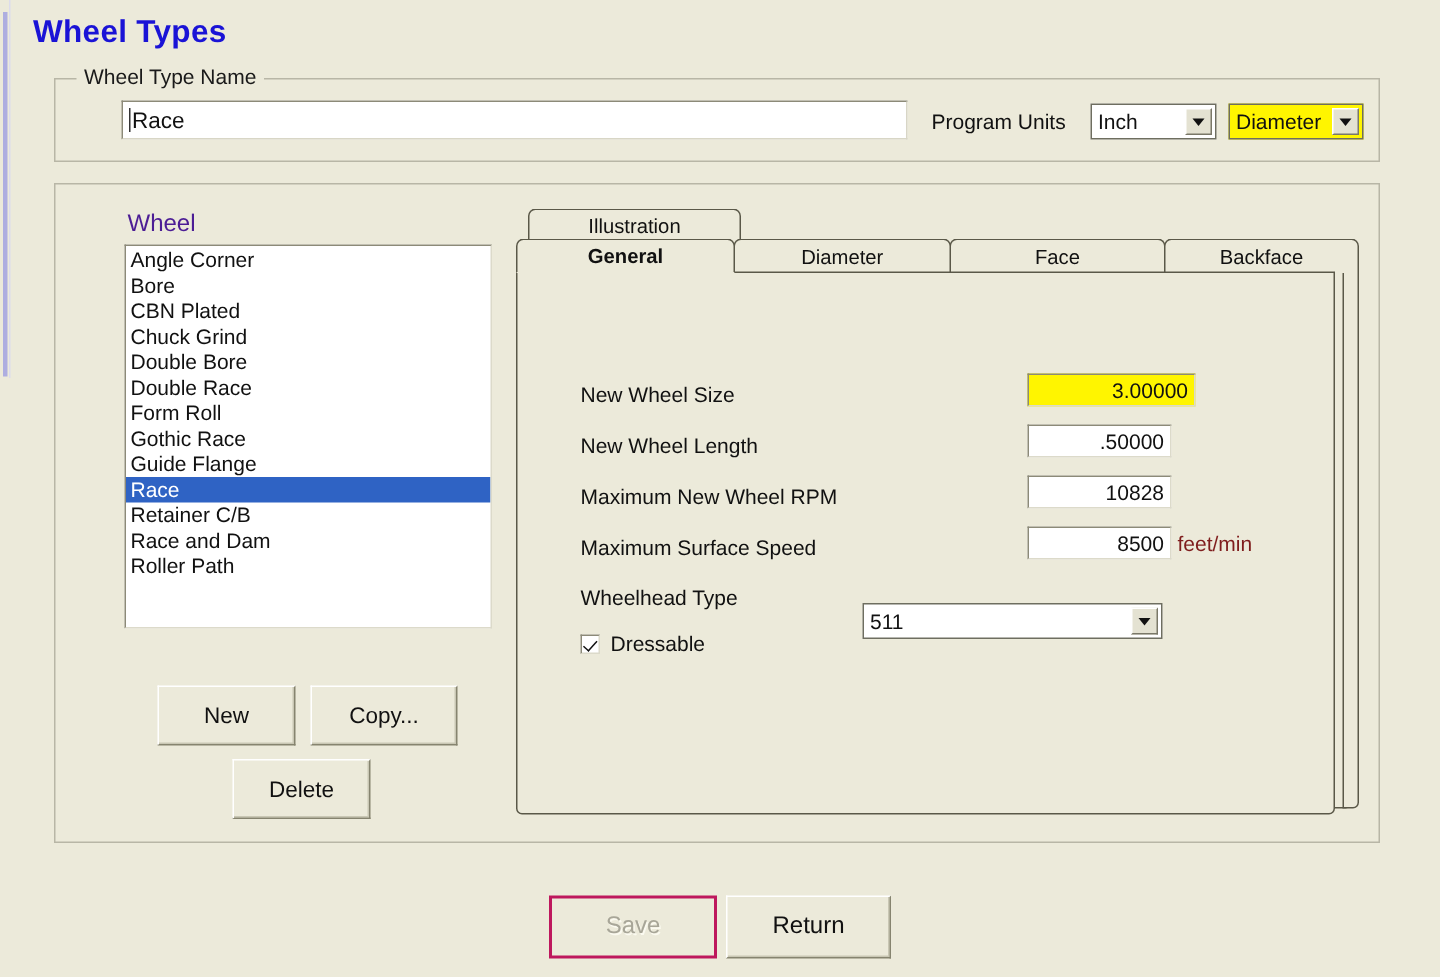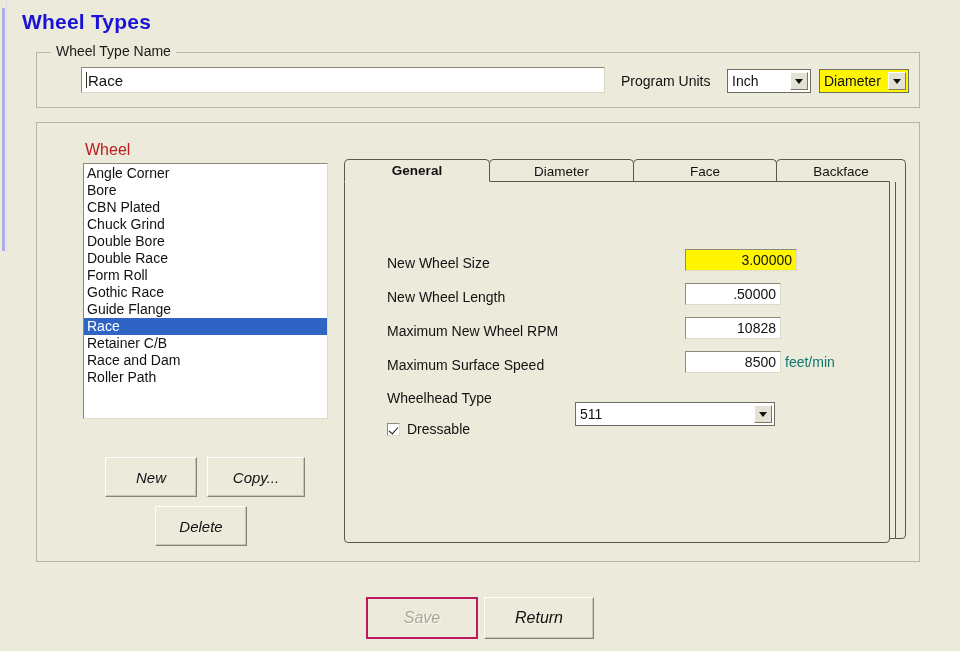--- a/index.html
+++ b/index.html
@@ -134,21 +134,21 @@
     border-top: 5px solid #111;
   }
   #cb-units { left: 690px; top: 16px; width: 84px; }
   #cb-dia   { left: 782px; top: 16px; width: 90px; }
 
   
   #wheel-label {
     position: absolute;
     left: 48px; top: 18px;
     font-size: 16px;
-    color: #b91c1c;
+    color: #4c1d95;
   }
   #wheel-list {
     position: absolute;
     left: 46px; top: 40px;
     width: 245px; height: 256px;
     background: #FFFFFF;
     border: 1px solid #8C8A78;
     border-right-color: #DCDACA;
     border-bottom-color: #DCDACA;
     overflow: hidden;
@@ -178,21 +178,20 @@
     border-bottom-color: #86846F;
     box-shadow: inset -1px -1px 0 #C9C7B4;
     font-family: "Liberation Sans", sans-serif;
     font-size: 15px;
     color: #111;
     display: flex;
     align-items: center;
     justify-content: center;
     cursor: default;
     white-space: nowrap;
-    font-style: italic;
   }
   .btn.disabled { color: #A8A698; text-shadow: 1px 1px 0 #FBFAF0; }
   .btn.defaulted { border: 2px solid #be185d; box-shadow: none; }
 
   #btn-new    { left: 68px;  top: 334px; width: 92px;  height: 40px; }
   #btn-copy   { left: 170px; top: 334px; width: 98px;  height: 40px; }
   #btn-delete { left: 118px; top: 383px; width: 92px;  height: 40px; }
 
   
   #tabs-wrap {
@@ -261,21 +260,21 @@
     display: flex;
     align-items: center;
     justify-content: flex-end;
     padding-right: 4px;
     white-space: nowrap;
   }
   .fld-box.yellow { background: #FFF500; color: #111; }
   .fld-suffix {
     position: absolute;
     font-size: 14px;
-    color: #0f766e;
+    color: #7f1d1d;
     white-space: nowrap;
   }
 
   #lbl-size   { left: 42px; top: 73px; }
   #lbl-length { left: 42px; top: 107px; }
   #lbl-rpm    { left: 42px; top: 141px; }
   #lbl-speed  { left: 42px; top: 175px; }
   #lbl-whtype { left: 42px; top: 208px; }
 
   #fb-size    { left: 340px; top: 67px;  width: 112px; padding-left: 26px; }
@@ -373,20 +372,21 @@
       <div class="list-item">Race and Dam</div>
       <div class="list-item">Roller Path</div>
     </div>
 
     <div class="btn" id="btn-new">New</div>
     <div class="btn" id="btn-copy">Copy...</div>
     <div class="btn" id="btn-delete">Delete</div>
 
     <div id="tabs-wrap">
 
+      <div class="tab" id="tab-illustration">Illustration</div>
 
       <div class="card-edge" id="card-edge-2"></div>
       <div class="card-edge" id="card-edge-1"></div>
 
       <div class="tab" id="tab-diameter">Diameter</div>
       <div class="tab" id="tab-face">Face</div>
       <div class="tab" id="tab-backface">Backface</div>
 
       <div id="tab-panel">
 

